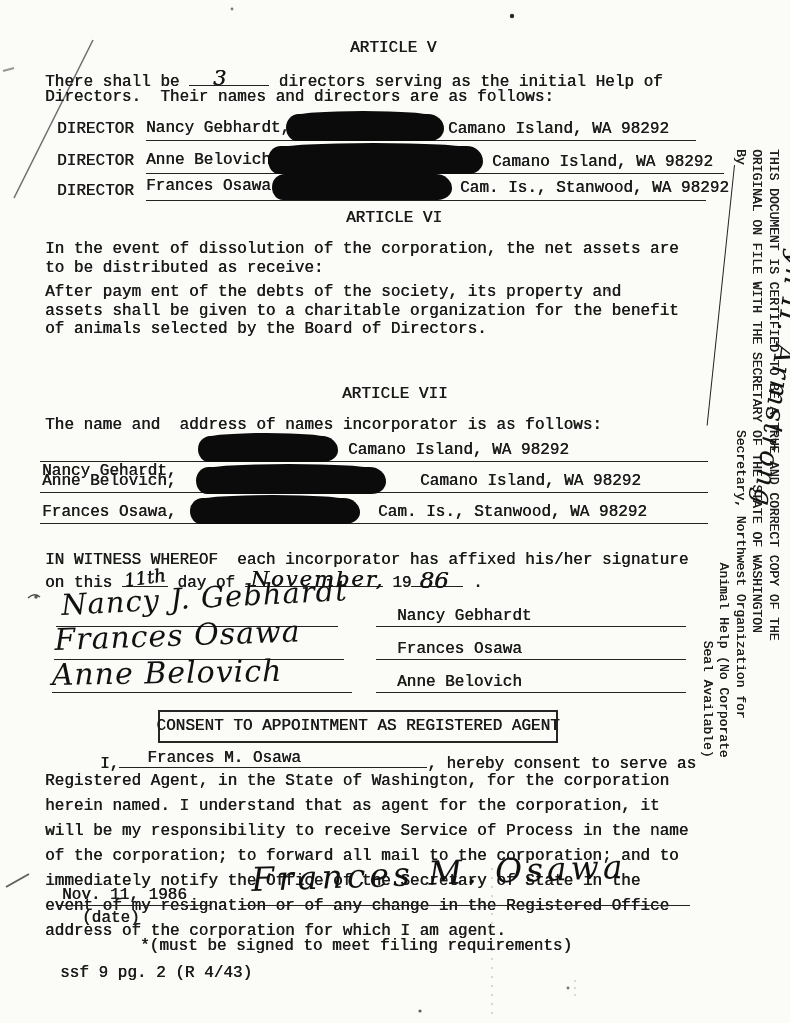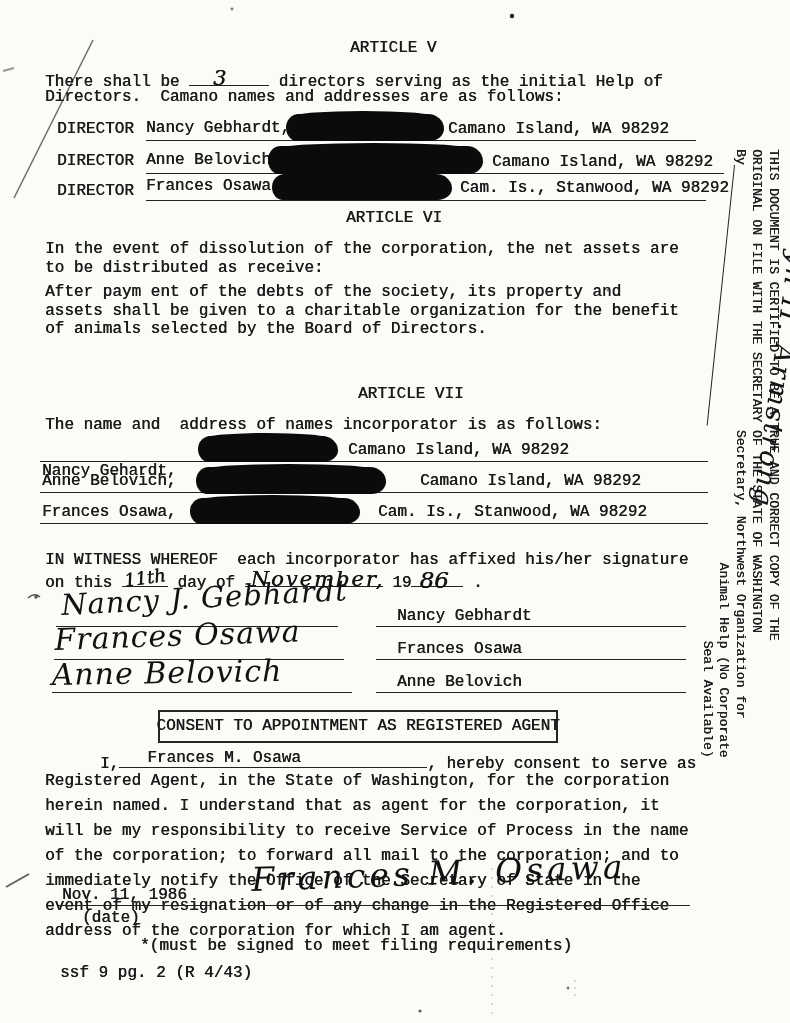--- a/index.html
+++ b/index.html
@@ -36,21 +36,21 @@
     <circle cx="232" cy="9" r="1.4" fill="#444" opacity="0.7"></circle>
     <circle cx="608" cy="290" r="1.5" fill="#444" opacity="0.6"></circle>
     <circle cx="420" cy="1011" r="1.6" fill="#3a3a3a" opacity="0.8"></circle>
     <circle cx="568" cy="988" r="1.4" fill="#3a3a3a" opacity="0.7"></circle>
     <circle cx="36" cy="597" r="1.8" fill="#333" opacity="0.8"></circle>
     <path d="M28 598 q6 -6 12 -1" stroke="#222" fill="none" stroke-width="1.5" opacity="0.8"></path>
   </svg>
 
   <div class="t" style="left:350px;top:39px;">ARTICLE V</div>
   <div class="t" style="left:45px;top:69px;"><span>There shall be </span><span class="blank" style="width:80px;"><span class="hand" style="left:24px;bottom:-3px;font-size:21px;">3</span></span><span> directors serving as the initial Help of</span></div>
-  <div class="t" style="left:45px;top:88px;">Directors.  Camano names and addresses are as follows:</div>
+  <div class="t" style="left:45px;top:88px;">Directors.  Their names and directors are as follows:</div>
 
   <div class="t" style="left:57px;top:120px;">DIRECTOR</div>
   <div class="t" style="left:146px;top:119px;">Nancy Gebhardt,</div>
   <div class="t" style="left:448px;top:120px;">Camano Island, WA 98292</div>
   <div class="rule" style="left:146px;top:140px;width:550px;"></div>
   <div class="redact" style="left:286px;top:114px;width:158px;height:27px;"></div>
 
   <div class="t" style="left:57px;top:152px;">DIRECTOR</div>
   <div class="t" style="left:146px;top:151px;">Anne Belovich,</div>
   <div class="t" style="left:492px;top:153px;">Camano Island, WA 98292</div>
@@ -63,21 +63,21 @@
   <div class="rule" style="left:146px;top:200px;width:560px;"></div>
   <div class="redact" style="left:272px;top:174px;width:180px;height:26px;"></div>
 
   <div class="t" style="left:346px;top:209px;">ARTICLE VI</div>
   <div class="t pl" style="left:45px;top:240px;">In the event of dissolution of the corporation, the net assets are
 to be distributed as receive:</div>
   <div class="t pl" style="left:45px;top:283px;">After paym ent of the debts of the society, its property and
 assets shall be given to a charitable organization for the benefit
 of animals selected by the Board of Directors.</div>
 
-  <div class="t" style="left:358px;top:385px;">ARTICLE VII</div>
+  <div class="t" style="left:342px;top:385px;">ARTICLE VII</div>
   <div class="t" style="left:45px;top:416px;">The name and  address of names incorporator is as follows:</div>
 
   <div class="t" style="left:42px;top:462px;">Nancy Gehardt,</div>
   <div class="t" style="left:348px;top:441px;">Camano Island, WA 98292</div>
   <div class="rule" style="left:40px;top:461px;width:668px;"></div>
   <div class="redact" style="left:198px;top:436px;width:140px;height:26px;"></div>
 
   <div class="t" style="left:42px;top:472px;">Anne Belovich,</div>
   <div class="t" style="left:420px;top:472px;">Camano Island, WA 98292</div>
   <div class="rule" style="left:40px;top:492px;width:668px;"></div>

